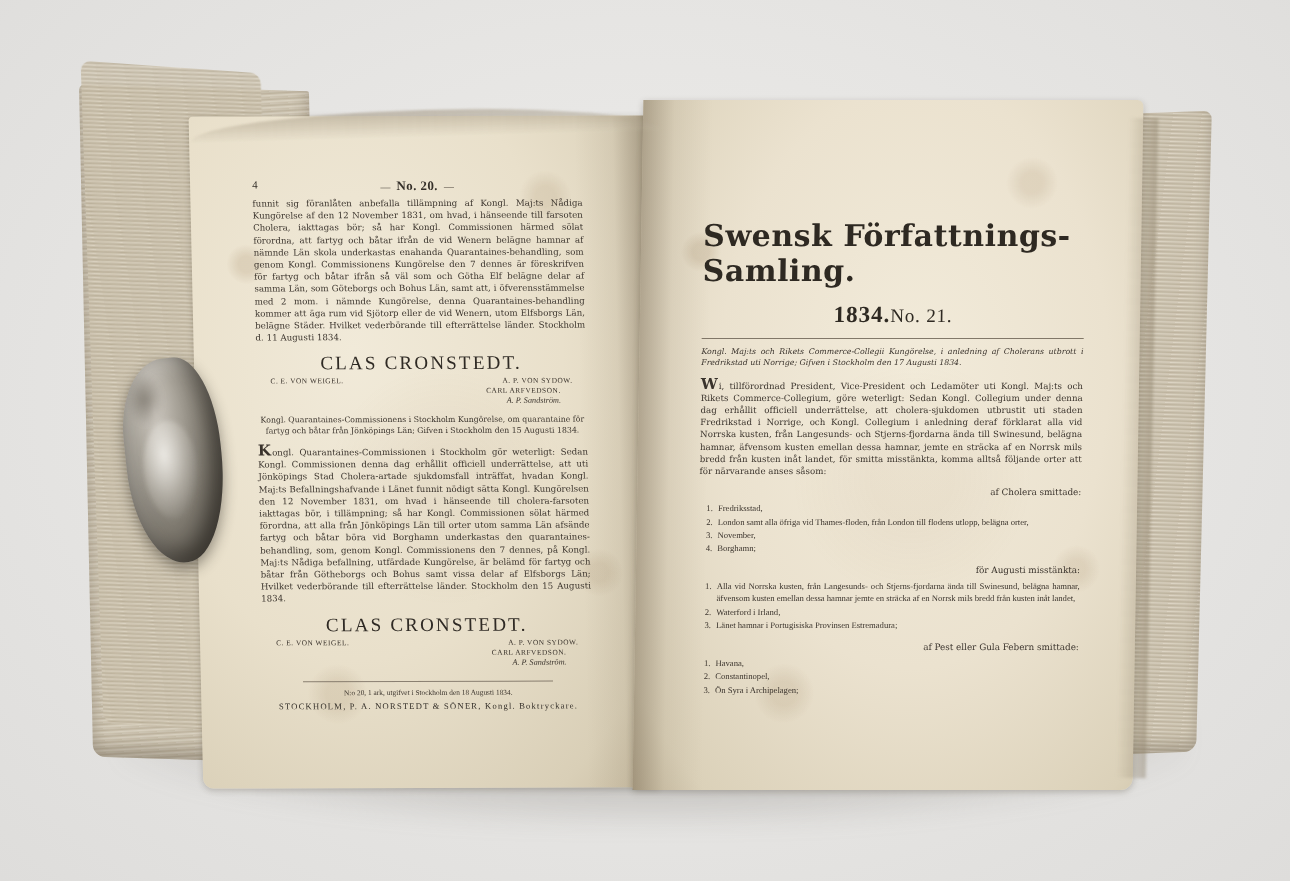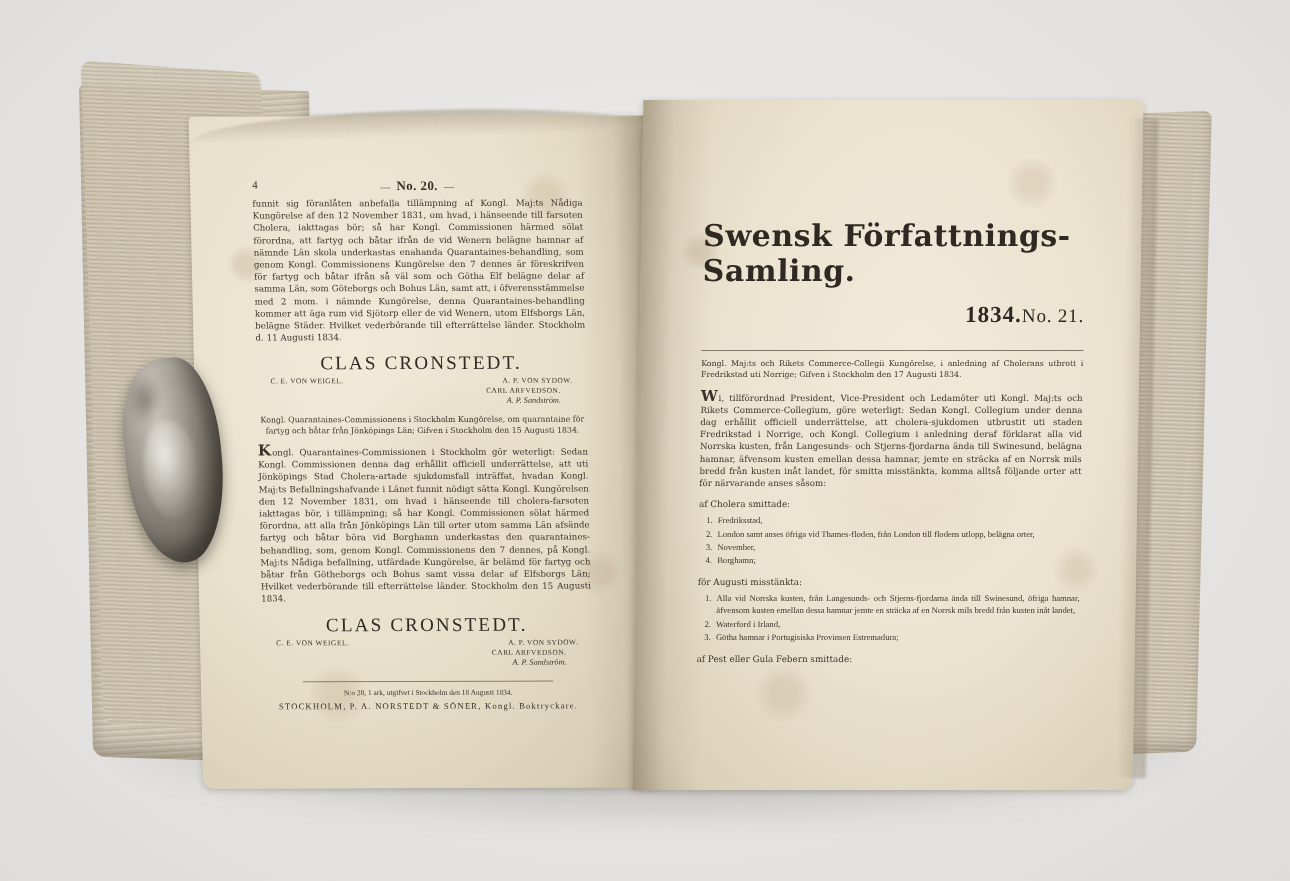--- a/index.html
+++ b/index.html
@@ -253,43 +253,43 @@
     letter-spacing: 0.5px;
     color: #2e2922;
     font-family: "DejaVu Serif", serif;
     font-weight: bold;
     text-align: left;
     margin: 0 0 14px 0;
   }
   .year-row {
     display: flex;
     align-items: baseline;
-    justify-content: flex-end;
-    margin: 0 0 22px 0;
+    justify-content: center;
+    margin: 0 0 10px 0;
   }
   .year {
     font-size: 23px;
     font-weight: bold;
     letter-spacing: 1px;
     color: #2e2922;
   }
   .issue {
     font-size: 19px;
     font-weight: normal;
     letter-spacing: 0.8px;
     color: #2e2922;
   }
   .rule-full {
     border: none;
     border-top: 1px solid #655b4e;
     margin: 4px 0 8px 0;
     opacity: 0.8;
   }
   .section-title {
-    text-align: left;
+    text-align: right;
     font-size: 8.8px;
     margin: 10px 0 5px 0;
     font-family: "DejaVu Serif", serif;
     color: #3a332c;
   }
   ol.numlist {
     margin: 0 0 4px 0;
     padding-left: 16px;
     font-size: 8.6px;
     line-height: 1.45;
@@ -417,40 +417,45 @@
 
         <div class="masthead">Swensk Författnings-Samling.</div>
 
         <div class="year-row">
           <span class="year">1834.</span>
           <span class="issue">No. 21.</span>
         </div>
 
         <hr class="rule-full">
 
-        <div class="small-head" style="margin-top:8px;text-align:justify;">Kongl. Maj:ts och Rikets Commerce-Collegii Kungörelse, i anledning af Cholerans utbrott i Fredrikstad uti Norrige; Gifven i Stockholm den 17 Augusti 1834.</div>
+        <div class="small-head" style="margin-top:8px;text-align:justify;font-style:italic;">Kongl. Maj:ts och Rikets Commerce-Collegii Kungörelse, i anledning af Cholerans utbrott i Fredrikstad uti Norrige; Gifven i Stockholm den 17 Augusti 1834.</div>
 
         <p class="body dropcap" style="margin-top:8px;">Wi, tillförordnad President, Vice-President och Ledamöter uti Kongl. Maj:ts och Rikets Commerce-Collegium, göre weterligt: Sedan Kongl. Collegium under denna dag erhållit officiell underrättelse, att cholera-sjukdomen utbrustit uti staden Fredrikstad i Norrige, och Kongl. Collegium i anledning deraf förklarat alla vid Norrska kusten, från Langesunds- och Stjerns-fjordarna ända till Swinesund, belägna hamnar, äfvensom kusten emellan dessa hamnar, jemte en sträcka af en Norrsk mils bredd från kusten inåt landet, för smitta misstänkta, komma alltså följande orter att för närvarande anses såsom:</p>
 
         <div class="section-title">af Cholera smittade:</div>
         <ol class="numlist">
           <li>Fredriksstad,</li>
-          <li>London samt anses öfriga vid Thames-floden, från London till flodens utlopp, belägna orter,</li>
+          <li>London samt alla öfriga vid Thames-floden, från London till flodens utlopp, belägna orter,</li>
           <li>November,</li>
           <li>Borghamn;</li>
         </ol>
 
         <div class="section-title">för Augusti misstänkta:</div>
         <ol class="numlist">
-          <li>Alla vid Norrska kusten, från Langesunds- och Stjerns-fjordarna ända till Swinesund, öfriga hamnar, äfvensom kusten emellan dessa hamnar jemte en sträcka af en Norrsk mils bredd från kusten inåt landet,</li>
+          <li>Alla vid Norrska kusten, från Langesunds- och Stjerns-fjordarna ända till Swinesund, belägna hamnar, äfvensom kusten emellan dessa hamnar jemte en sträcka af en Norrsk mils bredd från kusten inåt landet,</li>
           <li>Waterford i Irland,</li>
-          <li>Götha hamnar i Portugisiska Provinsen Estremadura;</li>
+          <li>Länet hamnar i Portugisiska Provinsen Estremadura;</li>
         </ol>
 
         <div class="section-title">af Pest eller Gula Febern smittade:</div>
+        <ol class="numlist">
+          <li>Havana,</li>
+          <li>Constantinopel,</li>
+          <li>Ön Syra i Archipelagen;</li>
+        </ol>
       </div>
     </div>
 
     <div class="curl"></div>
     <div class="edge-right"></div>
 
     <div id="stone"></div>
   </div>
 </div>
 

